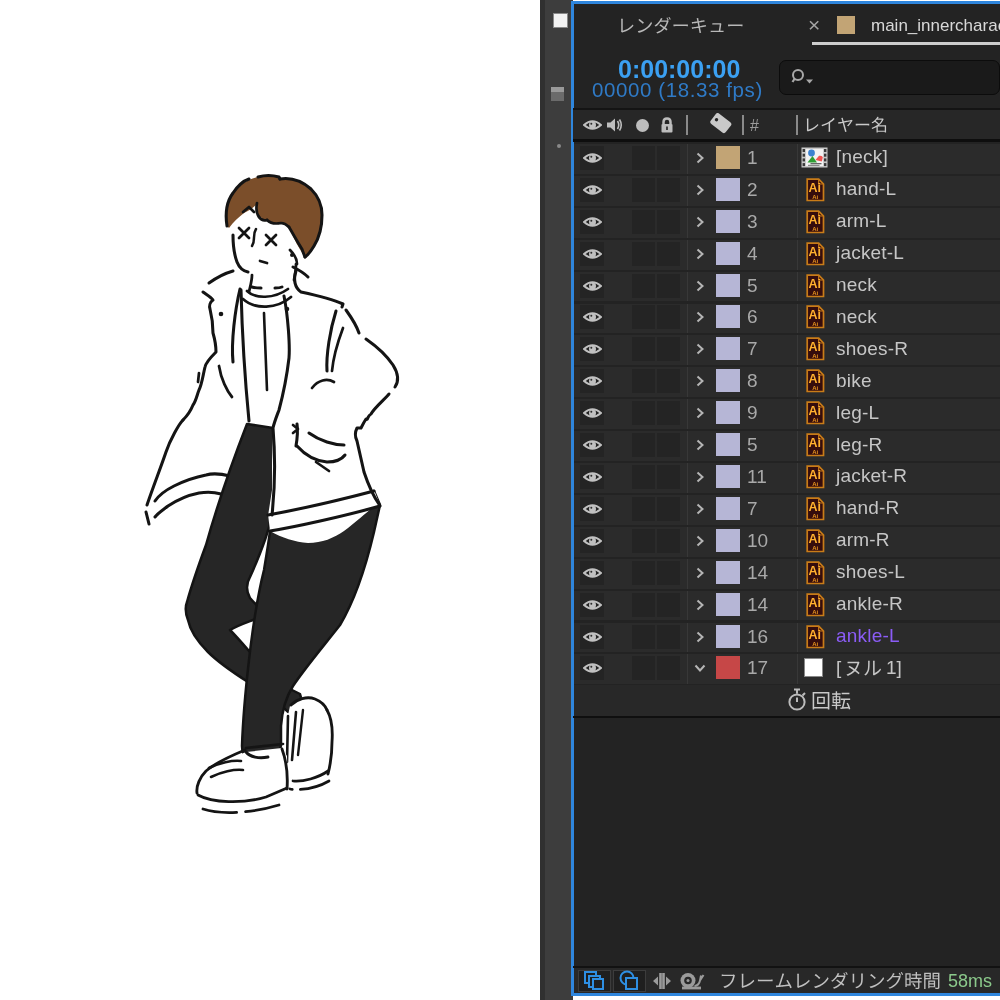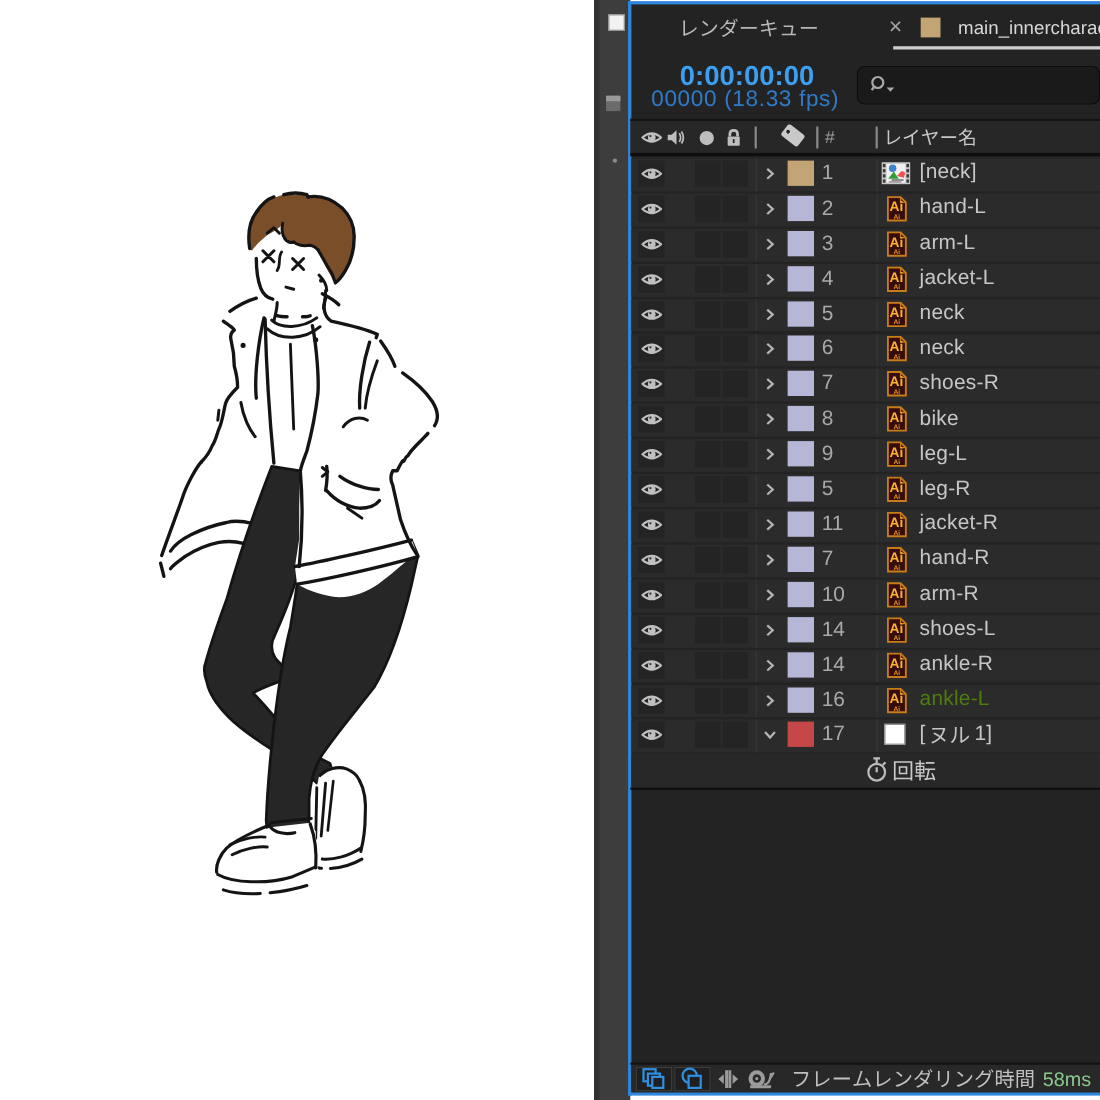--- a/index.html
+++ b/index.html
@@ -547,21 +547,21 @@
       <path d="M5.5 3.5 L10.5 8 L5.5 12.5" fill="none" stroke="#b5b5b5" stroke-width="2"></path>
     </svg>
 <div class="abs" style="left:716px;top:624.5px;width:24px;height:23px;background:#b6b6d6"></div>
 <div class="abs" style="left:747px;top:625.5px;font-size:19px;color:#a9a9a9;">16</div>
 <svg style="position:absolute;left:805.0px;top:624.5px" width="20" height="24" viewBox="0 0 20 24">
       <path d="M2.2 1.2 h11.5 l4.8 4.8 v16.5 h-16.3 z" fill="#350d0d" stroke="#c97c18" stroke-width="1.7"></path>
       <path d="M13.7 1.2 v4.8 h4.8" fill="none" stroke="#c97c18" stroke-width="1.2"></path>
       <text x="3.6" y="14.2" font-family="Liberation Sans, sans-serif" font-size="12.5" font-weight="bold" fill="#ffb02e">Ai</text>
       <text x="7.2" y="21" font-family="Liberation Sans, sans-serif" font-size="6" font-weight="bold" fill="#e8941e">Ai</text>
     </svg>
-<div class="abs" style="left:836px;top:625.0px;font-size:19px;color:#4d7c0f;letter-spacing:0.2px;">ankle-L</div>
+<div class="abs" style="left:836px;top:625.0px;font-size:19px;color:#8b5cf6;letter-spacing:0.2px;">ankle-L</div>
 <div class="abs" style="left:574px;top:654.4px;width:426px;height:29.9px;background:#2b2b2b"></div>
 <div class="abs" style="left:687px;top:654.4px;width:1px;height:29.9px;background:#383838"></div>
 <div class="abs" style="left:797px;top:654.4px;width:1px;height:29.9px;background:#383838"></div>
 <div class="abs" style="left:580px;top:656.4px;width:24px;height:24px;background:#242424"></div>
 <div class="abs" style="left:632px;top:656.4px;width:23px;height:24px;background:#242424"></div>
 <div class="abs" style="left:657px;top:656.4px;width:23px;height:24px;background:#242424"></div>
 <svg style="position:absolute;left:582.5px;top:661.4px" width="19" height="14" viewBox="0 0 19 14">
       <path d="M1 7 Q9.5 -0.5 18 7 Q9.5 14.5 1 7 Z" fill="none" stroke="#c0c0c0" stroke-width="1.9"></path>
       <circle cx="9.5" cy="7" r="3.5" fill="#c0c0c0"></circle>
       <circle cx="8.3" cy="5.7" r="1" fill="#2b2b2b"></circle>

